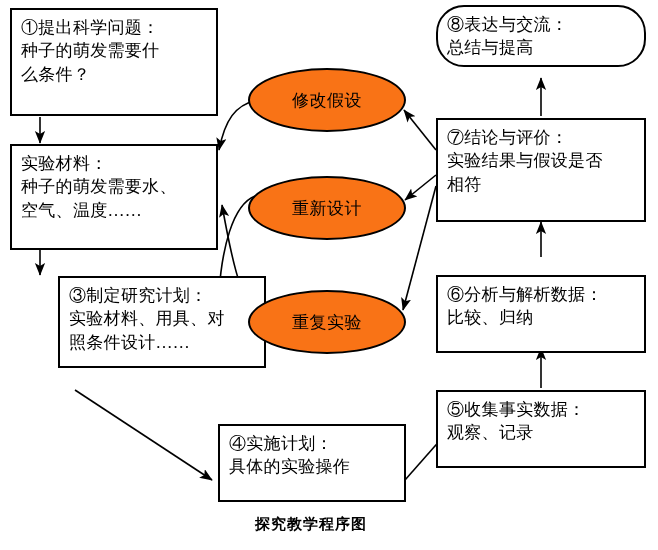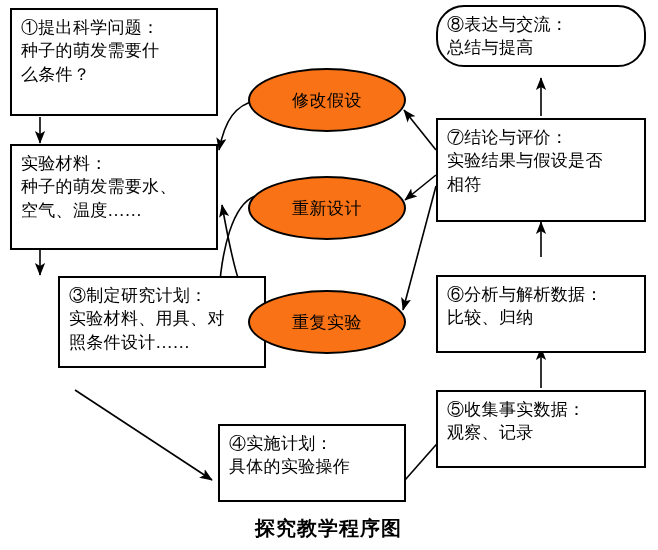--- a/index.html
+++ b/index.html
@@ -46,21 +46,21 @@
     background: #f97316;
     color: #000000;
     font-size: 17px;
     display: flex;
     align-items: center;
     justify-content: center;
     letter-spacing: 0.5px;
   }
   .caption {
     position: absolute;
-    font-size: 20px;
+    font-size: 15px;
     font-weight: bold;
     color: #000000;
     letter-spacing: 1px;
   }
 </style>
 </head>
 <body>
 
 <div id="canvas">
 

